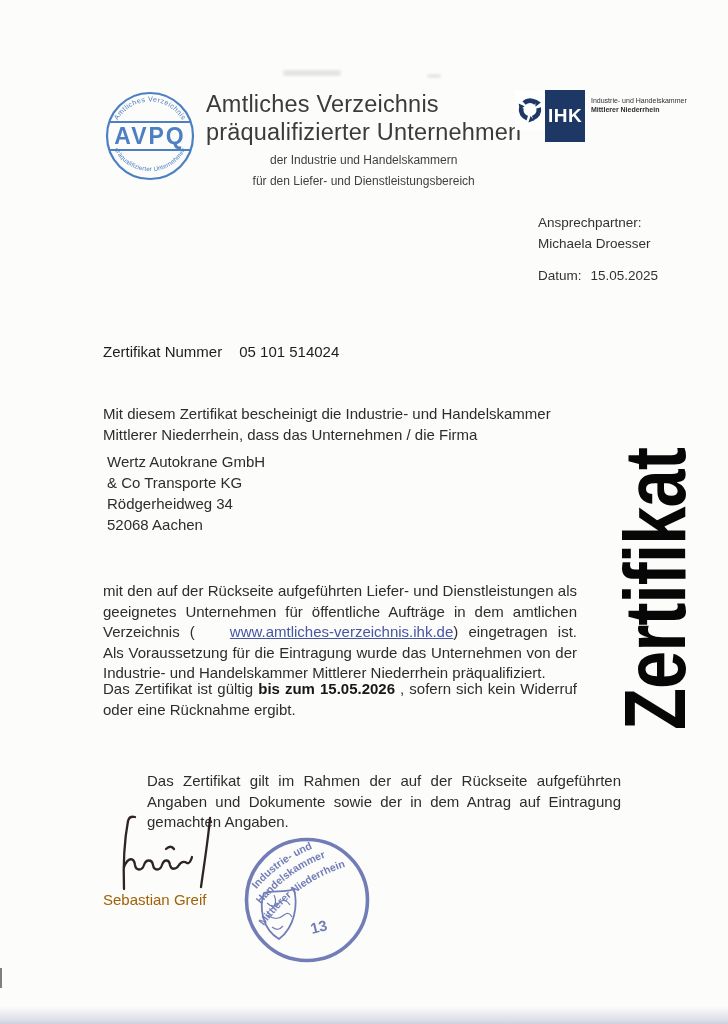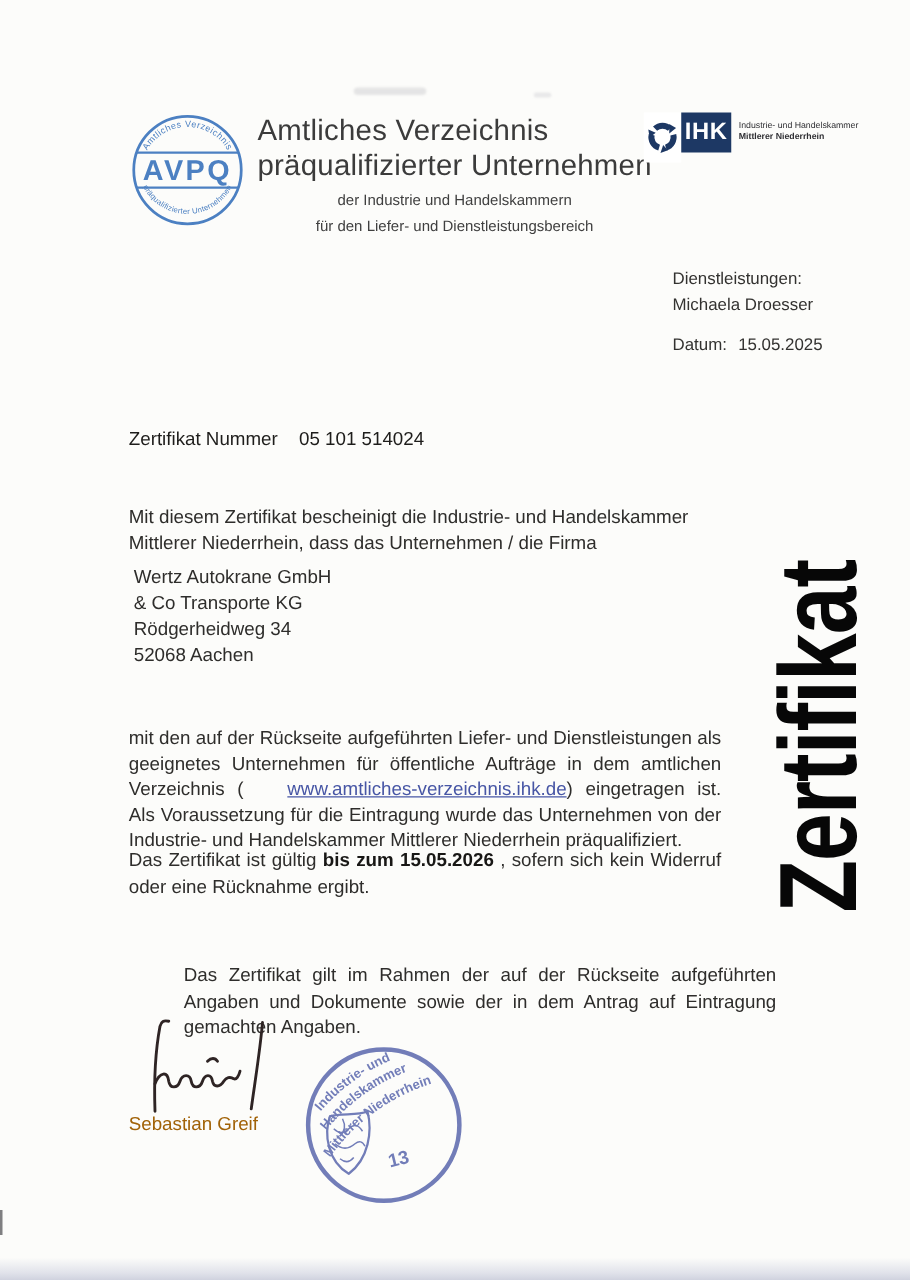--- a/index.html
+++ b/index.html
@@ -10,21 +10,21 @@
     color:#2b2a28;
   }
   
   .avpq{position:absolute;left:101px;top:86px;}
   .titleblock{position:absolute;left:206px;top:90px;}
   .title-line{font-size:23.5px;line-height:28px;color:#3b3b3b;letter-spacing:.2px;}
   .subtitle-line{font-size:12px;line-height:20px;color:#3f3f3f;margin-top:1px;text-align:center;}
   .subtitle-wrap{margin-top:4px;}
   .ihk{position:absolute;left:515px;top:90px;display:flex;align-items:flex-start;}
   .ihk-sym{width:30px;height:40px;background:#ffffff;display:flex;align-items:center;justify-content:center;}
-  .ihk-box{width:40px;height:32px;background:#1d3864;color:#fff;display:flex;align-items:center;justify-content:center;
+  .ihk-box{width:40px;height:52px;background:#1d3864;color:#fff;display:flex;align-items:center;justify-content:center;
            font-weight:bold;font-size:19px;letter-spacing:.5px;}
   .ihk-org{margin-left:6px;padding-top:7px;font-size:7px;line-height:8.5px;color:#2f2f33;}
   .ihk-org .b{font-weight:bold;}
   
   .contact{position:absolute;left:538px;top:212px;font-size:13.5px;line-height:21px;color:#333230;}
   .contact .date{margin-top:11px;}
   .contact .gap{display:inline-block;width:9px;}
   
   .certnum{position:absolute;left:103px;top:343px;font-size:15px;font-weight:normal;color:#1e1d1b;}
   .certnum .val{margin-left:17px;}
@@ -101,21 +101,21 @@
       </svg>
     </div>
     <div class="ihk-box">IHK</div>
     <div class="ihk-org">
       <div>Industrie- und Handelskammer</div>
       <div class="b">Mittlerer Niederrhein</div>
     </div>
   </div>
 
   <div class="contact">
-    <div>Dienstleistungen:</div>
+    <div>Ansprechpartner:</div>
     <div>Michaela Droesser</div>
     <div class="date">
       <span>Datum:</span><span class="gap"></span><span>15.05.2025</span>
     </div>
   </div>
 
   <div class="certnum">
     <span>Zertifikat Nummer</span><span class="val">05 101 514024</span>
   </div>
 

